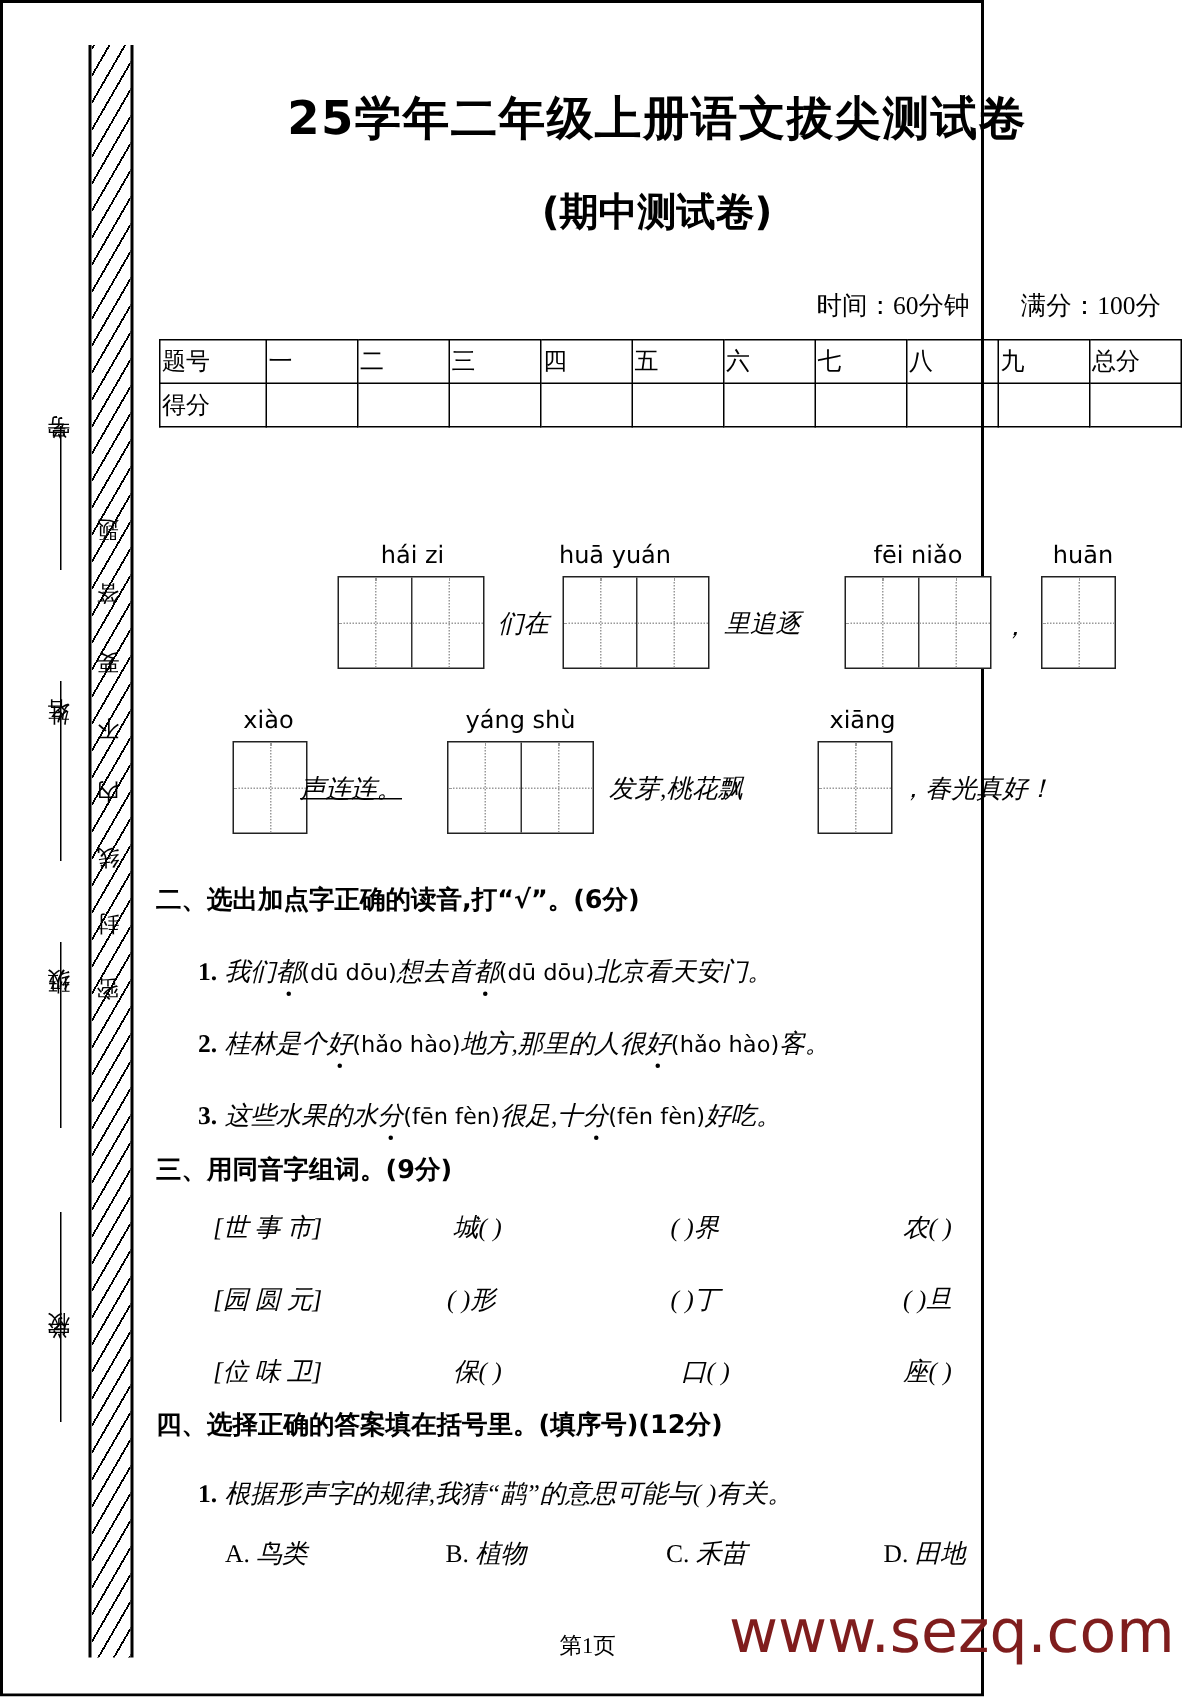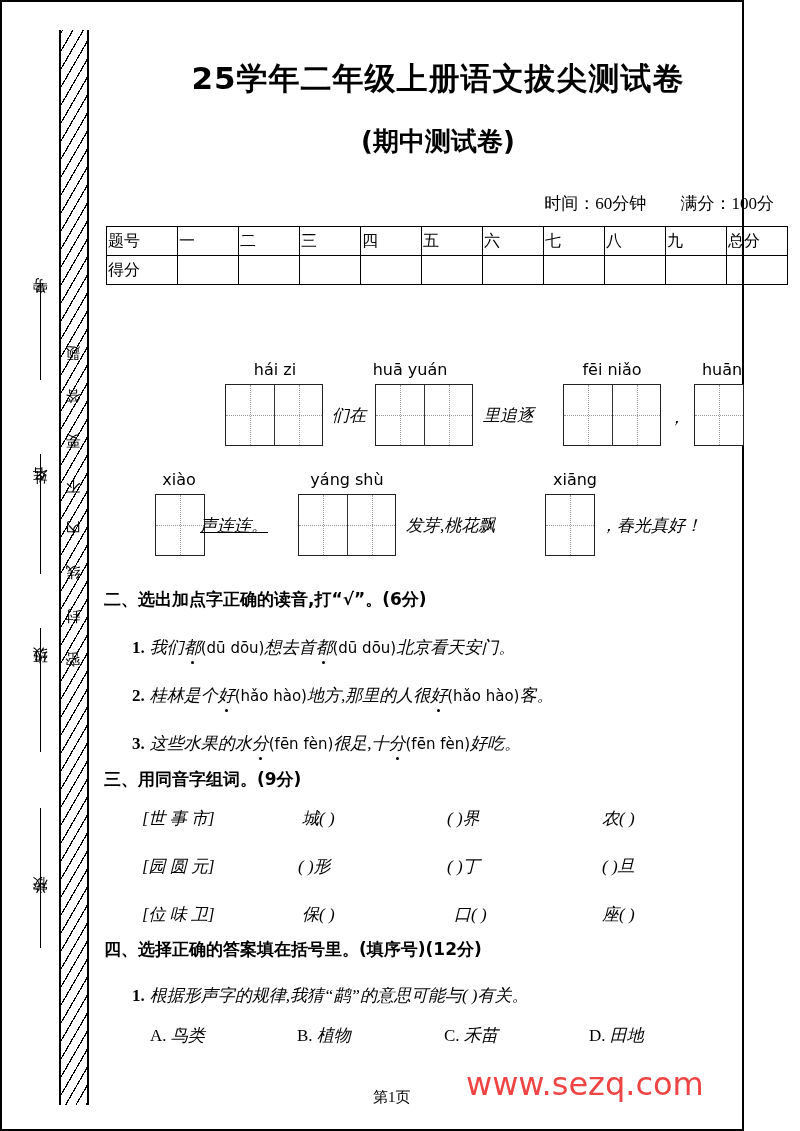--- a/index.html
+++ b/index.html
@@ -13,21 +13,21 @@
     position: relative;
     font-family: "Liberation Serif", "DejaVu Serif", serif;
     color: #000000;
     overflow: hidden;
   }
 
   
   #page {
     position: absolute;
     left: 0; top: 0;
-    width: 744px; height: 1131px;
+    width: 656px; height: 1131px;
     box-sizing: border-box;
     border: 2px solid #000;
   }
 
   
   #seal-strip {
     position: absolute;
     left: 57px; top: 28px;
     width: 30px; height: 1075px;
     border-left: 2px solid #000;
@@ -236,24 +236,24 @@
 
   
   #footer-page {
     position: absolute;
     left: 371px; top: 1086px;
     font-size: 15px;
     font-family: "Liberation Serif", "DejaVu Serif", serif;
   }
   #watermark {
     position: absolute;
-    left: 464px; top: 1063px;
+    left: 484px; top: 1063px;
     font-family: "DejaVu Sans", "Liberation Sans", sans-serif;
-    font-size: 32px;
-    color: #ef4444;
+    font-size: 40px;
+    color: #7f1d1d;
     letter-spacing: 0px;
     white-space: nowrap;
   }
 </style>
 </head>
 <body>
 
 <div id="page">
 
   <div class="info-block" style="top:290px;">

